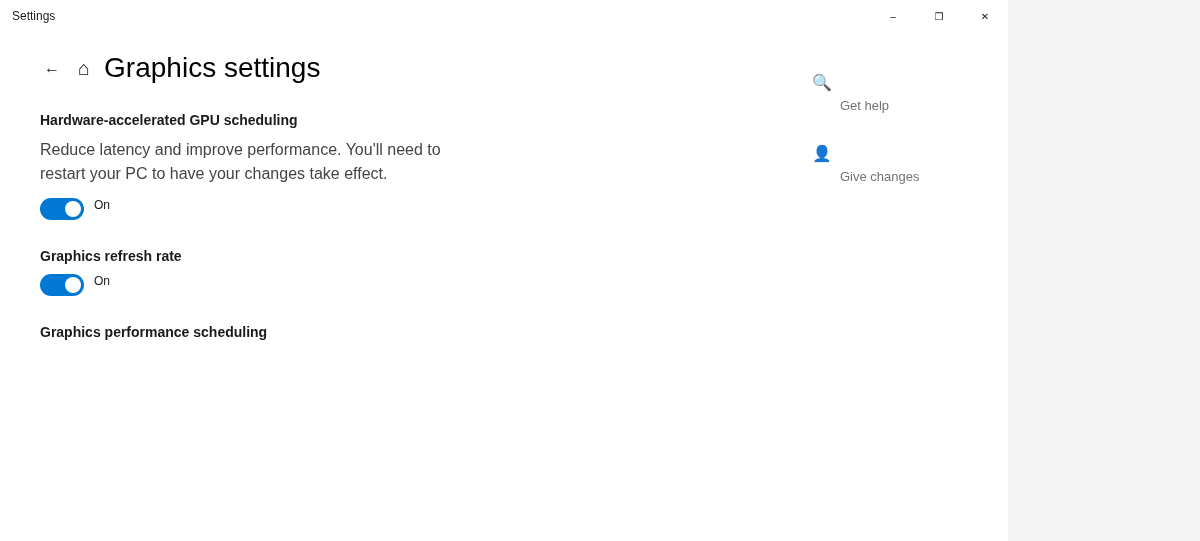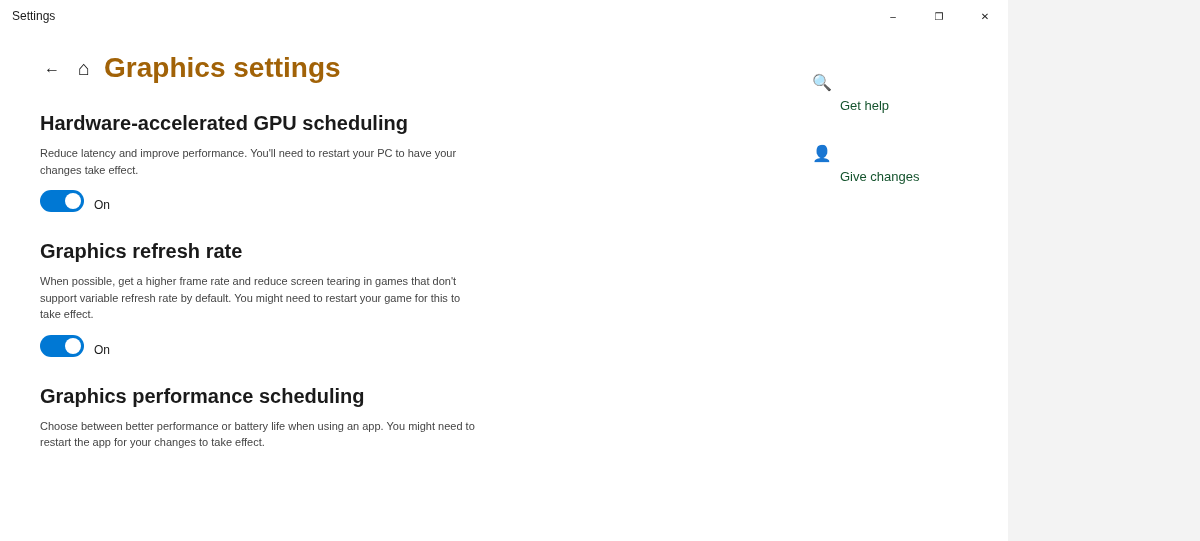--- a/index.html
+++ b/index.html
@@ -95,46 +95,46 @@
       justify-content: center;
     }
 
     .home-icon {
       font-size: 20px;
       color: #1a1a1a;
     }
 
     .page-title {
       font-size: 28px;
-      font-weight: 700;
-      color: #a16207;
+      font-weight: 400;
+      color: #000000;
     }
 
     .section {
       margin-bottom: 28px;
     }
 
     .section-title {
-      font-size: 20px;
+      font-size: 14px;
       font-weight: 600;
       color: #1a1a1a;
       margin-bottom: 10px;
     }
 
     .section-desc {
-      font-size: 11px;
+      font-size: 16px;
       color: #444444;
       line-height: 1.5;
       max-width: 440px;
       margin-bottom: 12px;
     }
 
     .toggle-row {
       display: flex;
-      align-items: flex-end;
+      align-items: flex-start;
       gap: 10px;
     }
 
     .toggle-switch {
       width: 44px;
       height: 22px;
       background: #0078d4;
       border-radius: 11px;
       position: relative;
       cursor: pointer;
@@ -168,21 +168,21 @@
     .help-link {
       display: flex;
       align-items: center;
       gap: 8px;
       cursor: pointer;
       text-decoration: none;
     }
 
     .help-link-text {
       font-size: 13px;
-      color: #14532d;
+      color: #737373;
       margin-top: 46px;
     }
 
     .link-icon {
       font-size: 16px;
       color: #1a1a1a;
     }
   </style>
 </head>
 <body>
@@ -214,30 +214,28 @@
         <h2 class="section-title">Hardware-accelerated GPU scheduling</h2>
         <p class="section-desc">Reduce latency and improve performance. You'll need to restart your PC to have your changes take effect.</p>
         <div class="toggle-row">
           <div class="toggle-switch"></div>
           <span class="toggle-label">On</span>
         </div>
       </div>
 
       <div class="section">
         <h2 class="section-title">Graphics refresh rate</h2>
-        <p class="section-desc">When possible, get a higher frame rate and reduce screen tearing in games that don't support variable refresh rate by default. You might need to restart your game for this to take effect.</p>
         <div class="toggle-row">
           <div class="toggle-switch"></div>
           <span class="toggle-label">On</span>
         </div>
       </div>
 
       <div class="section">
         <h2 class="section-title">Graphics performance scheduling</h2>
-        <p class="section-desc">Choose between better performance or battery life when using an app. You might need to restart the app for your changes to take effect.</p>
       </div>
 
     </div>
 
     <div class="sidebar-right">
       <a class="help-link" href="#">
         <span class="link-icon">🔍</span>
         <span class="help-link-text">Get help</span>
       </a>
       <a class="help-link" href="#">

